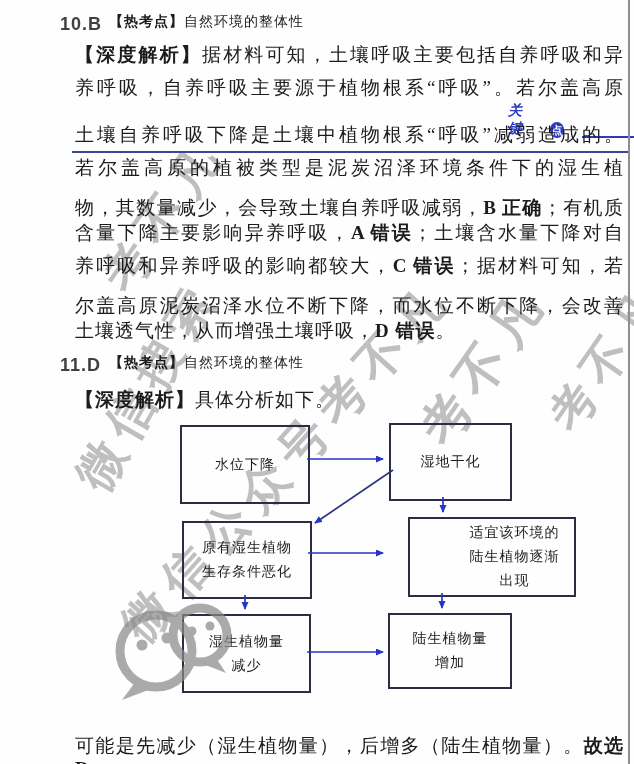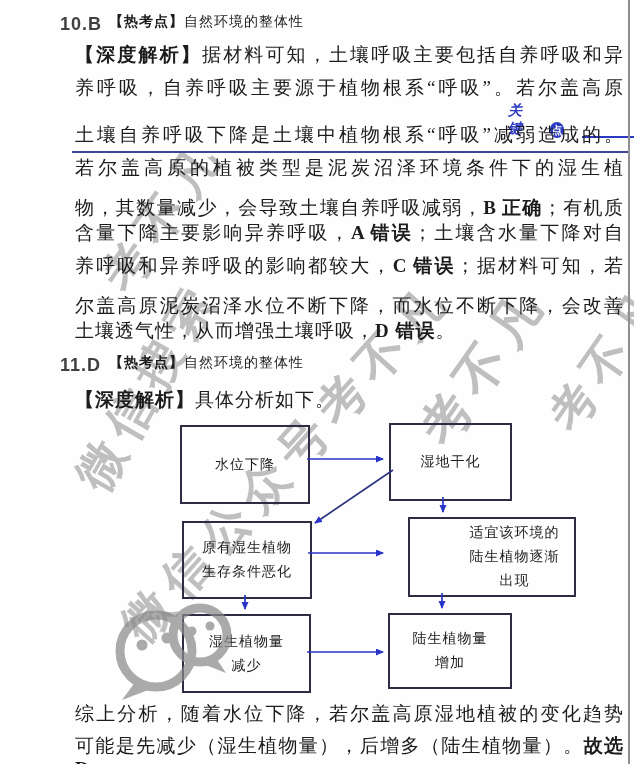--- a/index.html
+++ b/index.html
@@ -134,18 +134,17 @@
       <line x1="307" y1="459" x2="383" y2="459" marker-end="url(#ah)"></line>
       <line x1="443" y1="497" x2="443" y2="512" marker-end="url(#ah)"></line>
       <line x1="393" y1="470" x2="315" y2="523" marker-end="url(#ah)" stroke="#2c357e"></line>
       <line x1="308" y1="553" x2="383" y2="553" marker-end="url(#ah)"></line>
       <line x1="245" y1="595" x2="245" y2="609" marker-end="url(#ah)"></line>
       <line x1="442" y1="593" x2="442" y2="608" marker-end="url(#ah)"></line>
       <line x1="307" y1="652" x2="383" y2="652" marker-end="url(#ah)"></line>
     </g>
   </svg>
 
-  <div class="tline j" style="top:702px;"><span>综上分析，随着水位下降，若尔盖高原湿地植被的变化趋势</span></div>
   <div class="tline j" style="top:734px;"><span>可能是先减少（湿生植物量），后增多（陆生植物量）。</span><span class="b">故选 D</span><span>。</span></div>
 
   <div class="divider"></div>
 
 </div>
 
 </body></html>

